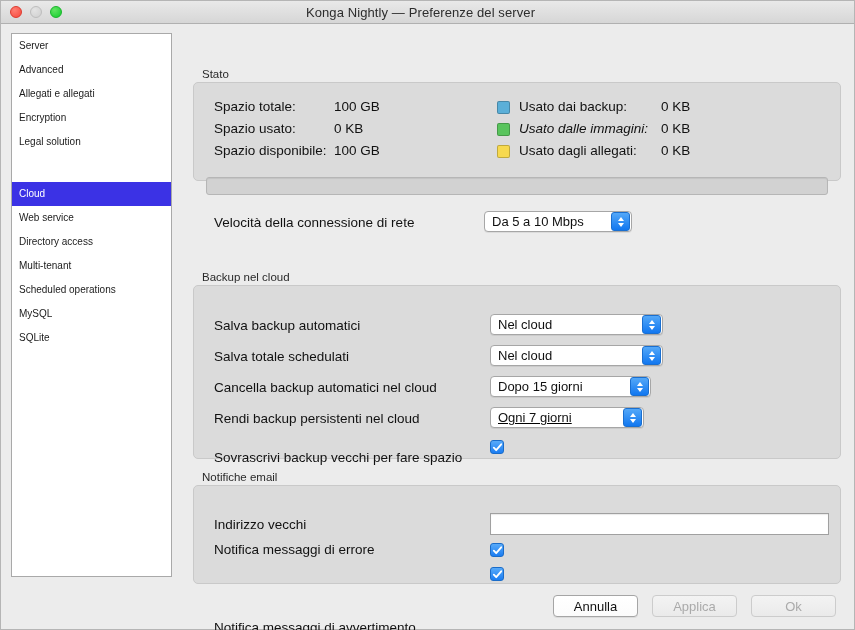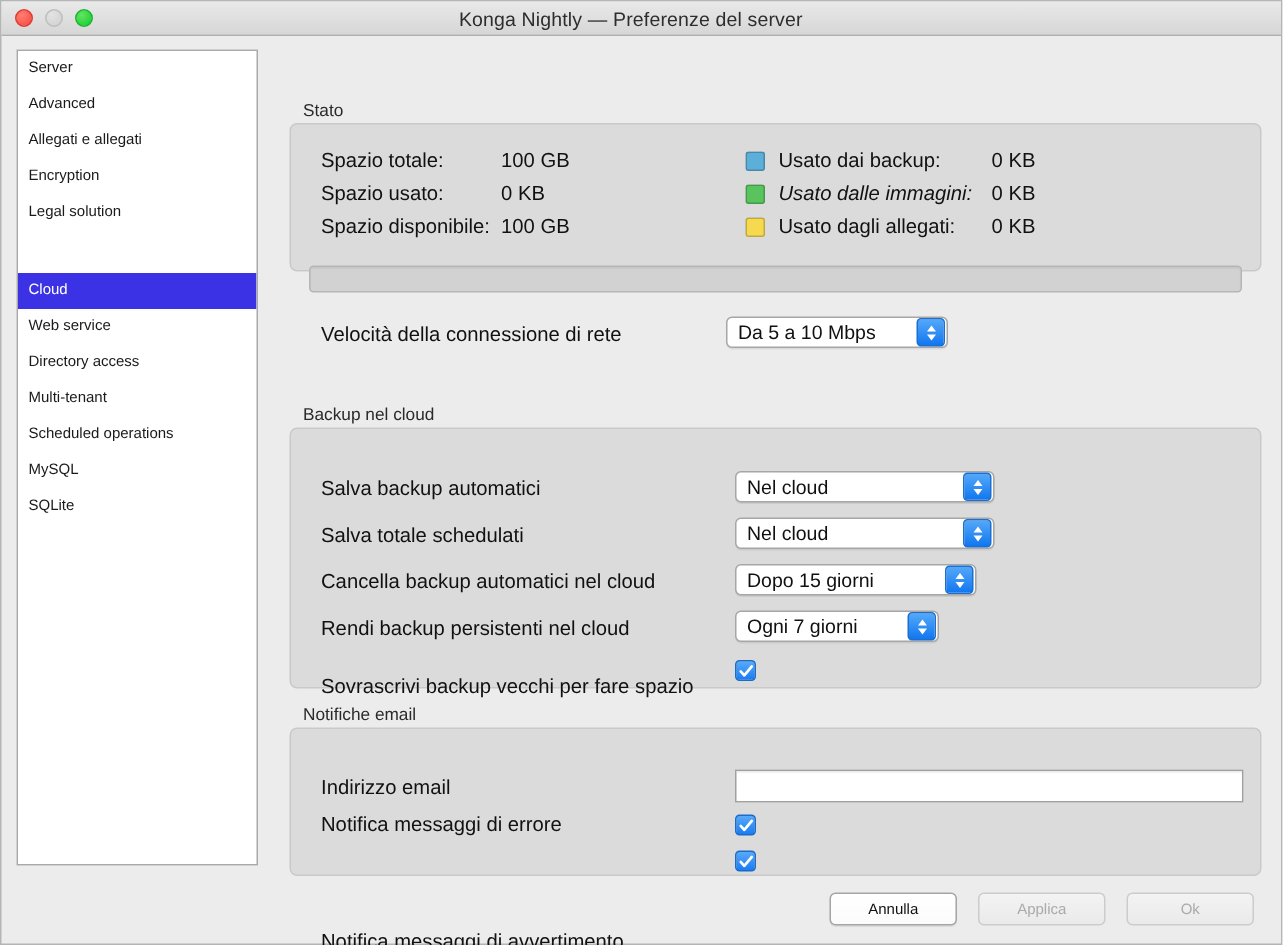--- a/index.html
+++ b/index.html
@@ -147,21 +147,21 @@
   }
 
   
   .buttons {
     position: absolute; right: 18px; bottom: 12px;
     display: flex; gap: 14px;
   }
   .btn {
     width: 85px; height: 22px;
     border-radius: 4px;
-    font-size: 10px;
+    font-size: 13px;
     display: flex; align-items: center; justify-content: center;
     border: 1px solid #b0b0b0;
     font-family: "Liberation Sans", sans-serif;
   }
   .btn.default {
     background: linear-gradient(to bottom, #ffffff 0%, #fbfbfb 100%);
     color: #101010; border-color: #a5a5a5;
     box-shadow: 0 1px 0 rgba(0,0,0,0.07);
   }
   .btn.disabled {
@@ -263,42 +263,42 @@
           <div class="row-label" style="left:20px; top:94px;">Cancella backup automatici nel cloud</div>
           <div class="popup" style="left:296px; top:90px; width:161px;">
             <div class="pv">Dopo 15 giorni</div>
             <div class="arrows">
                 <div class="chev up"></div>
                 <div class="chev down"></div>
               </div>
           </div>
 
           <div class="row-label" style="left:20px; top:125px;">Rendi backup persistenti nel cloud</div>
-          <div class="popup" style="left:296px; top:121px; width:136px;">
+          <div class="popup" style="left:296px; top:121px; width:154px;text-decoration:underline;">
             <div class="pv">Ogni 7 giorni</div>
             <div class="arrows">
                 <div class="chev up"></div>
                 <div class="chev down"></div>
               </div>
           </div>
 
           <div class="row-label" style="left:20px; top:164px;">Sovrascrivi backup vecchi per fare spazio</div>
           <div class="checkbox" style="left:296px; top:154px;">
             <svg width="11" height="11" viewBox="0 0 11 11">
                 <path d="M1.8 5.6 L4.2 8.2 L9.2 2.3" stroke="#ffffff" stroke-width="1.8" fill="none" stroke-linecap="round" stroke-linejoin="round"></path>
               </svg>
           </div>
         </div>
       </div>
 
       <div class="group" id="g-email">
         <div class="group-label">Notifiche email</div>
         <div class="group-box">
 
-          <div class="row-label" style="left:20px; top:31px;">Indirizzo email</div>
+          <div class="row-label" style="left:20px; top:31px;">Indirizzo vecchi</div>
           <input class="textfield" style="left: 296px; top: 27px; width: 339px;" type="text" placeholder="">
 
           <div class="row-label" style="left:20px; top:56px;">Notifica messaggi di errore</div>
           <div class="checkbox" style="left:296px; top:57px;">
             <svg width="11" height="11" viewBox="0 0 11 11">
                 <path d="M1.8 5.6 L4.2 8.2 L9.2 2.3" stroke="#ffffff" stroke-width="1.8" fill="none" stroke-linecap="round" stroke-linejoin="round"></path>
               </svg>
           </div>
 
           <div class="row-label" style="left:20px; top:92px;margin-top:42px;">Notifica messaggi di avvertimento</div>

